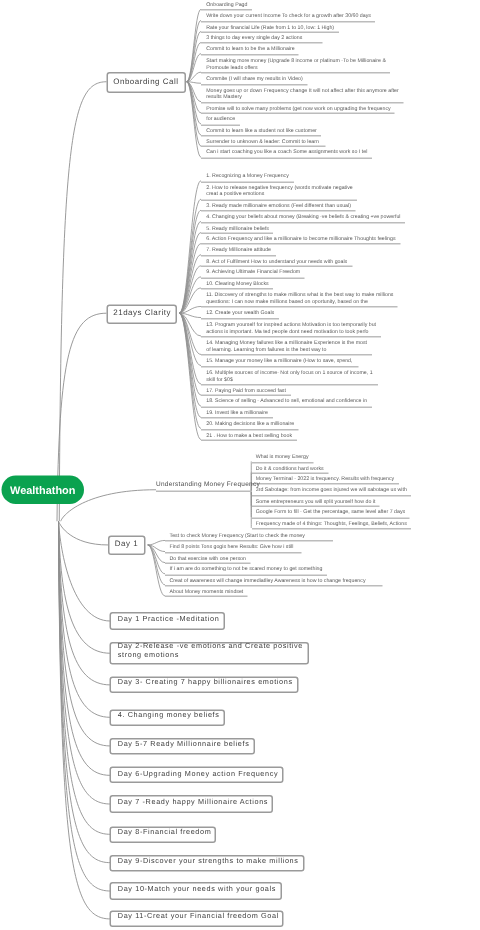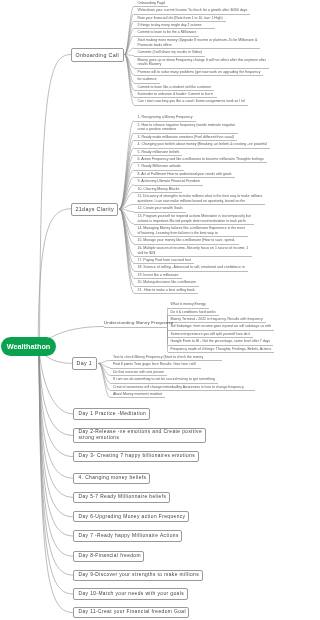--- a/index.html
+++ b/index.html
@@ -76,21 +76,21 @@
       <path d="M39,347.5 C40.20,423.87 47.97,456.60 73.5,456.6" fill="none" stroke="#8f8f8f" stroke-width="0.6"></path>
       <path d="M39,347.5 C40.20,444.22 47.97,478.20 73.5,478.20000000000005" fill="none" stroke="#8f8f8f" stroke-width="0.6"></path>
       <path d="M39,347.5 C40.20,463.60 47.97,497.30 73.5,497.3" fill="none" stroke="#8f8f8f" stroke-width="0.6"></path>
       <path d="M39,347.5 C40.20,483.02 47.97,516.90 73.5,516.9" fill="none" stroke="#8f8f8f" stroke-width="0.6"></path>
       <path d="M39,347.5 C40.20,501.13 47.97,536.00 73.5,536" fill="none" stroke="#8f8f8f" stroke-width="0.6"></path>
       <path d="M39,347.5 C40.20,520.72 47.97,556.20 73.5,556.2" fill="none" stroke="#8f8f8f" stroke-width="0.6"></path>
       <path d="M39,347.5 C40.20,539.82 47.97,575.10 73.5,575.1" fill="none" stroke="#8f8f8f" stroke-width="0.6"></path>
       <path d="M39,347.5 C40.20,558.26 47.97,594.00 73.5,594" fill="none" stroke="#8f8f8f" stroke-width="0.6"></path>
       <path d="M39,347.5 C40.20,576.81 47.97,612.60 73.5,612.6" fill="none" stroke="#8f8f8f" stroke-width="0.6"></path>
     </svg>
-    <div class="root-node" style="left: 1px; top: 337px; width: 55px; height: 19px; font-size: 7.3px; background: rgb(10, 162, 79);">
+    <div class="root-node" style="left: 1px; top: 317px; width: 55px; height: 19px; font-size: 7.3px; background: rgb(10, 162, 79);">
       <span>Wealthathon</span>
     </div>
     <div class="leaf" style="left: 137.5px; top: 0.8px; width: 47.4531px; font-size: 3.5px; line-height: 4.9px;">Onboarding Pagd</div>
     <div class="ul" style="left: 134px; top: 6.2px; width: 33.9531px; background: rgb(188, 188, 188);"></div>
     <div class="leaf" style="left: 137.5px; top: 8.2px; width: 129.797px; font-size: 3.5px; line-height: 4.9px;">Write down your current Income To check for a growth after 30/60 days</div>
     <div class="ul" style="left: 134px; top: 13.6px; width: 116.297px; background: rgb(188, 188, 188);"></div>
     <div class="leaf" style="left: 137.5px; top: 15.6px; width: 105.219px; font-size: 3.5px; line-height: 4.9px;">Rate your financial Life (Rate from 1 to 10, low: 1 High)</div>
     <div class="ul" style="left: 134px; top: 21px; width: 91.7188px; background: rgb(188, 188, 188);"></div>
     <div class="leaf" style="left: 137.5px; top: 23px; width: 94.7188px; font-size: 3.5px; line-height: 4.9px;">3 things to day every single day            2 actions</div>
     <div class="ul" style="left: 134px; top: 28.4px; width: 81.2188px; background: rgb(188, 188, 188);"></div>

